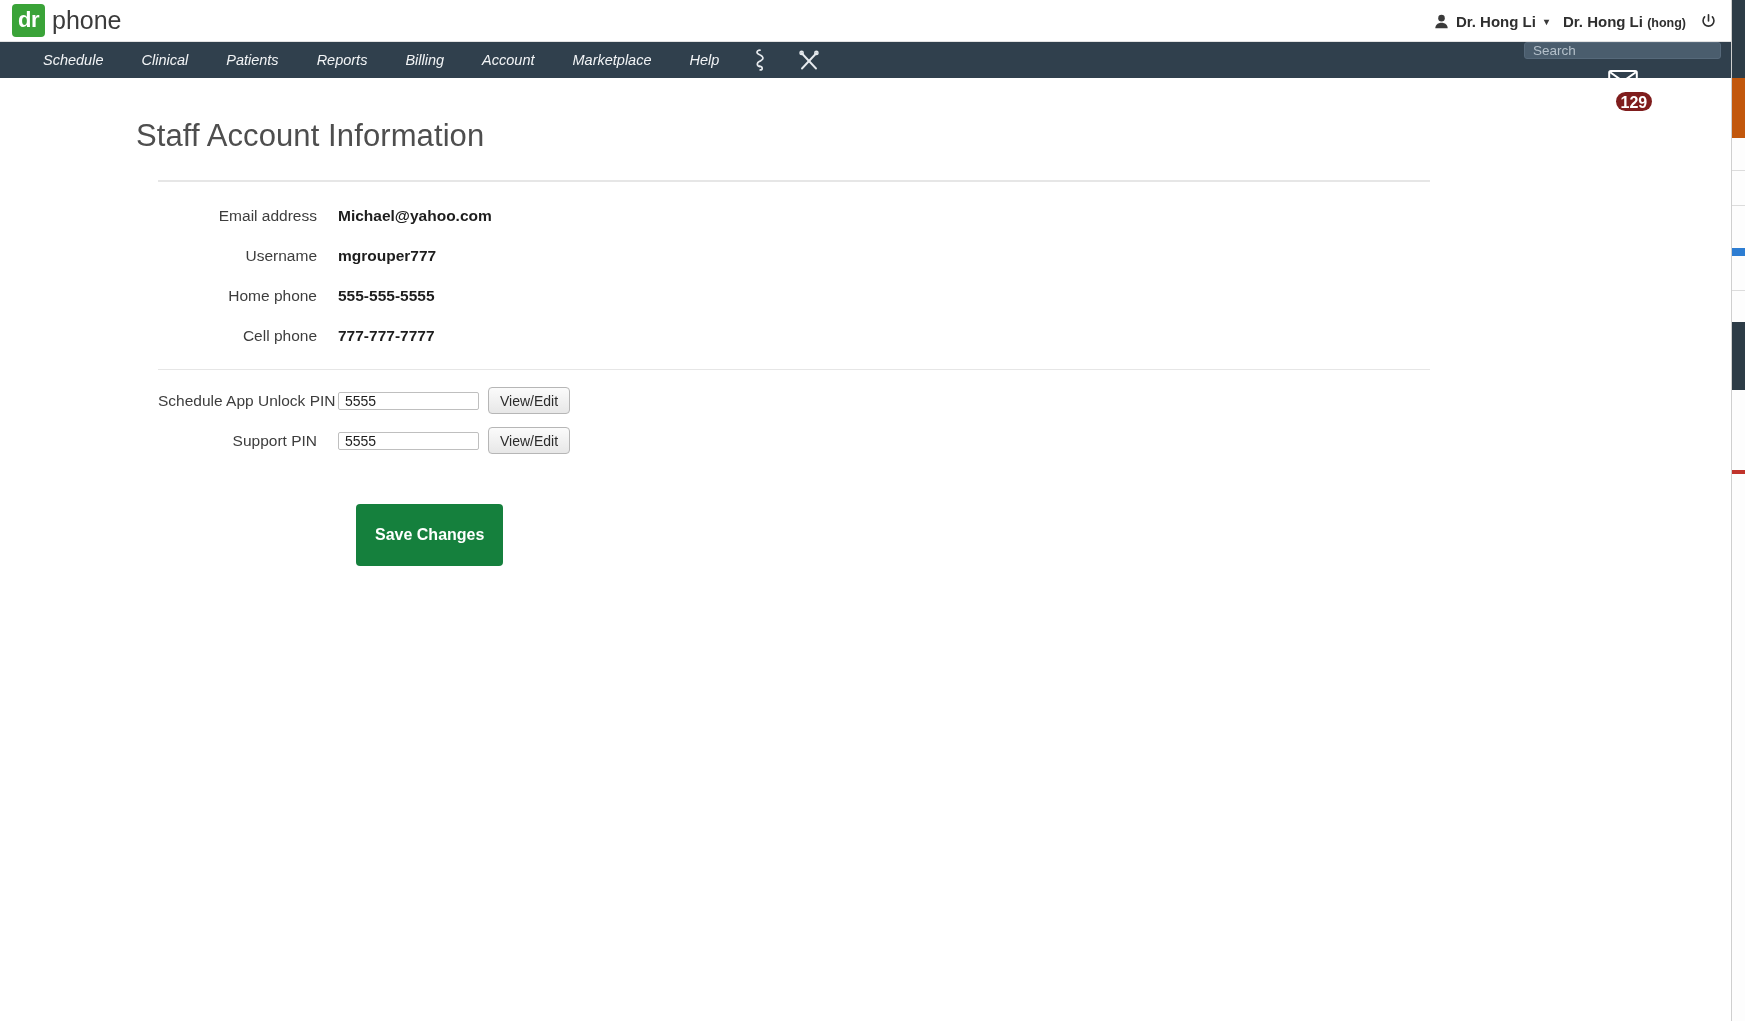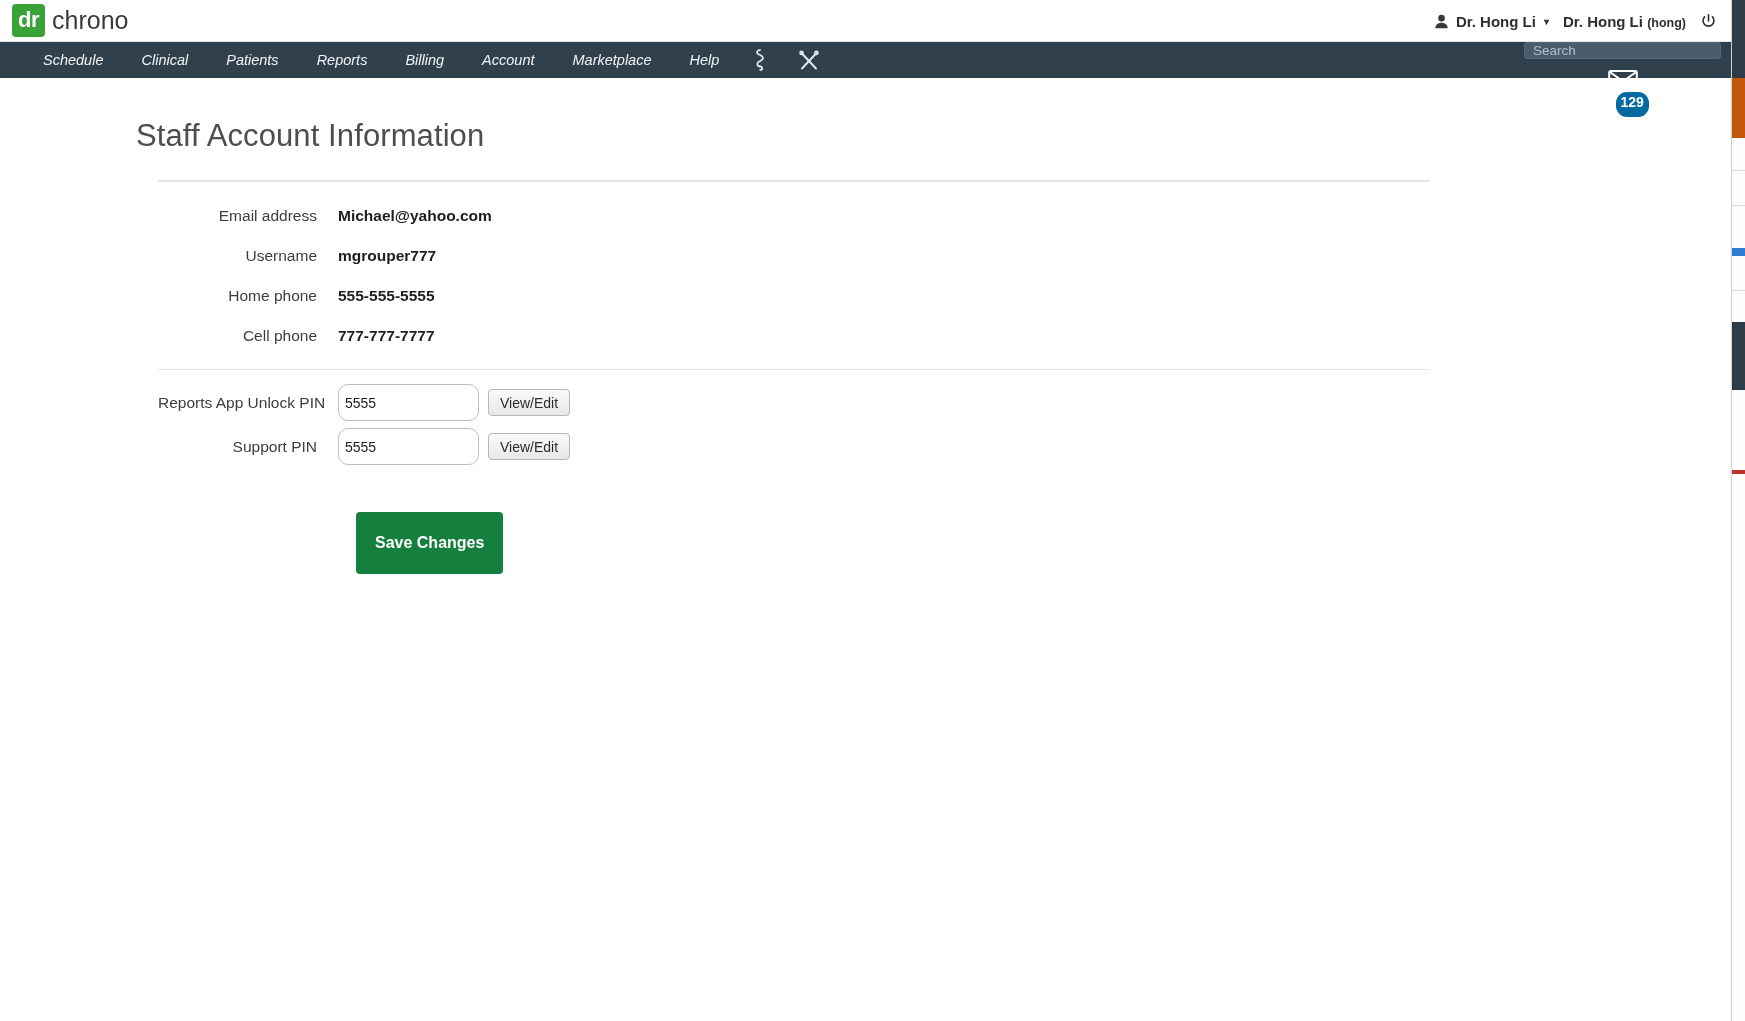--- a/index.html
+++ b/index.html
@@ -147,27 +147,27 @@
     padding: 0 8px;
     outline: none;
     font-family: "Liberation Sans", sans-serif;
   }
   .search-box::placeholder { color: #b4c0ca; }
   .nav-tool { line-height: 0; cursor: pointer; display: inline-block; position: relative; }
   .badge {
     position: absolute;
     left: 13px;
     top: -9px;
-    background: #0369a1;
+    background: #7f1d1d;
     color: #ffffff;
     border-radius: 11px;
-    font-size: 14px;
+    font-size: 16px;
     font-weight: bold;
     line-height: 1;
-    padding: 3px 5px 8px 5px;
+    padding: 3px 5px 0 5px;
     min-width: 22px;
     text-align: center;
     font-family: "Liberation Sans", sans-serif;
   }
   .hamburger-wrap { position: relative; margin-right: 14px; }
 
   
   .content {
     padding: 0;
     background: #ffffff;
@@ -220,23 +220,23 @@
   .pin-label {
     width: 180px;
     text-align: right;
     color: #3d3d3d;
     font-size: 15.5px;
     padding-right: 21px;
     white-space: nowrap;
   }
   .pin-input {
     width: 141px;
-    height: 37px;
+    height: 18px;
     border: 1px solid #bfbfbf;
-    border-radius: 10px;
+    border-radius: 2px;
     font-size: 14px;
     padding: 0 6px;
     color: #1d1d1d;
     outline: none;
     background: #ffffff;
     font-family: "Liberation Sans", sans-serif;
   }
   .btn-viewedit {
     margin-left: 9px;
     height: 27px;
@@ -285,21 +285,21 @@
 <body>
 
 <div id="app">
 
   <div id="viewport">
 
     <div class="brandbar">
 
       <div class="logo">
         <span class="logo-mark">dr</span>
-        <span class="logo-word">chrono</span>
+        <span class="logo-word">phone</span>
       </div>
 
       <div class="brand-right">
 
         <div class="user-chip">
           <span class="person-glyph">
             <svg width="15" height="15" viewBox="0 0 16 16" aria-hidden="true">
               <circle cx="8" cy="4.4" r="3.5" fill="#3a3a3a"></circle>
               <path d="M1.4 15.2c0-3.6 2.9-5.9 6.6-5.9s6.6 2.3 6.6 5.9z" fill="#3a3a3a"></path>
             </svg>
@@ -410,21 +410,21 @@
             <div class="row-label">Cell phone</div>
             <div class="row-value">777-777-7777</div>
           </div>
         </div>
 
         <hr class="rule">
 
         <div class="group group-pins">
 
           <div class="pin-row">
-            <div class="pin-label">Reports App Unlock PIN</div>
+            <div class="pin-label">Schedule App Unlock PIN</div>
             <input class="pin-input" type="text" value="5555" style="">
             <button class="btn-viewedit">View/Edit</button>
           </div>
 
           <div class="pin-row">
             <div class="pin-label">Support PIN</div>
             <input class="pin-input" type="text" value="5555" style="">
             <button class="btn-viewedit">View/Edit</button>
           </div>
 

